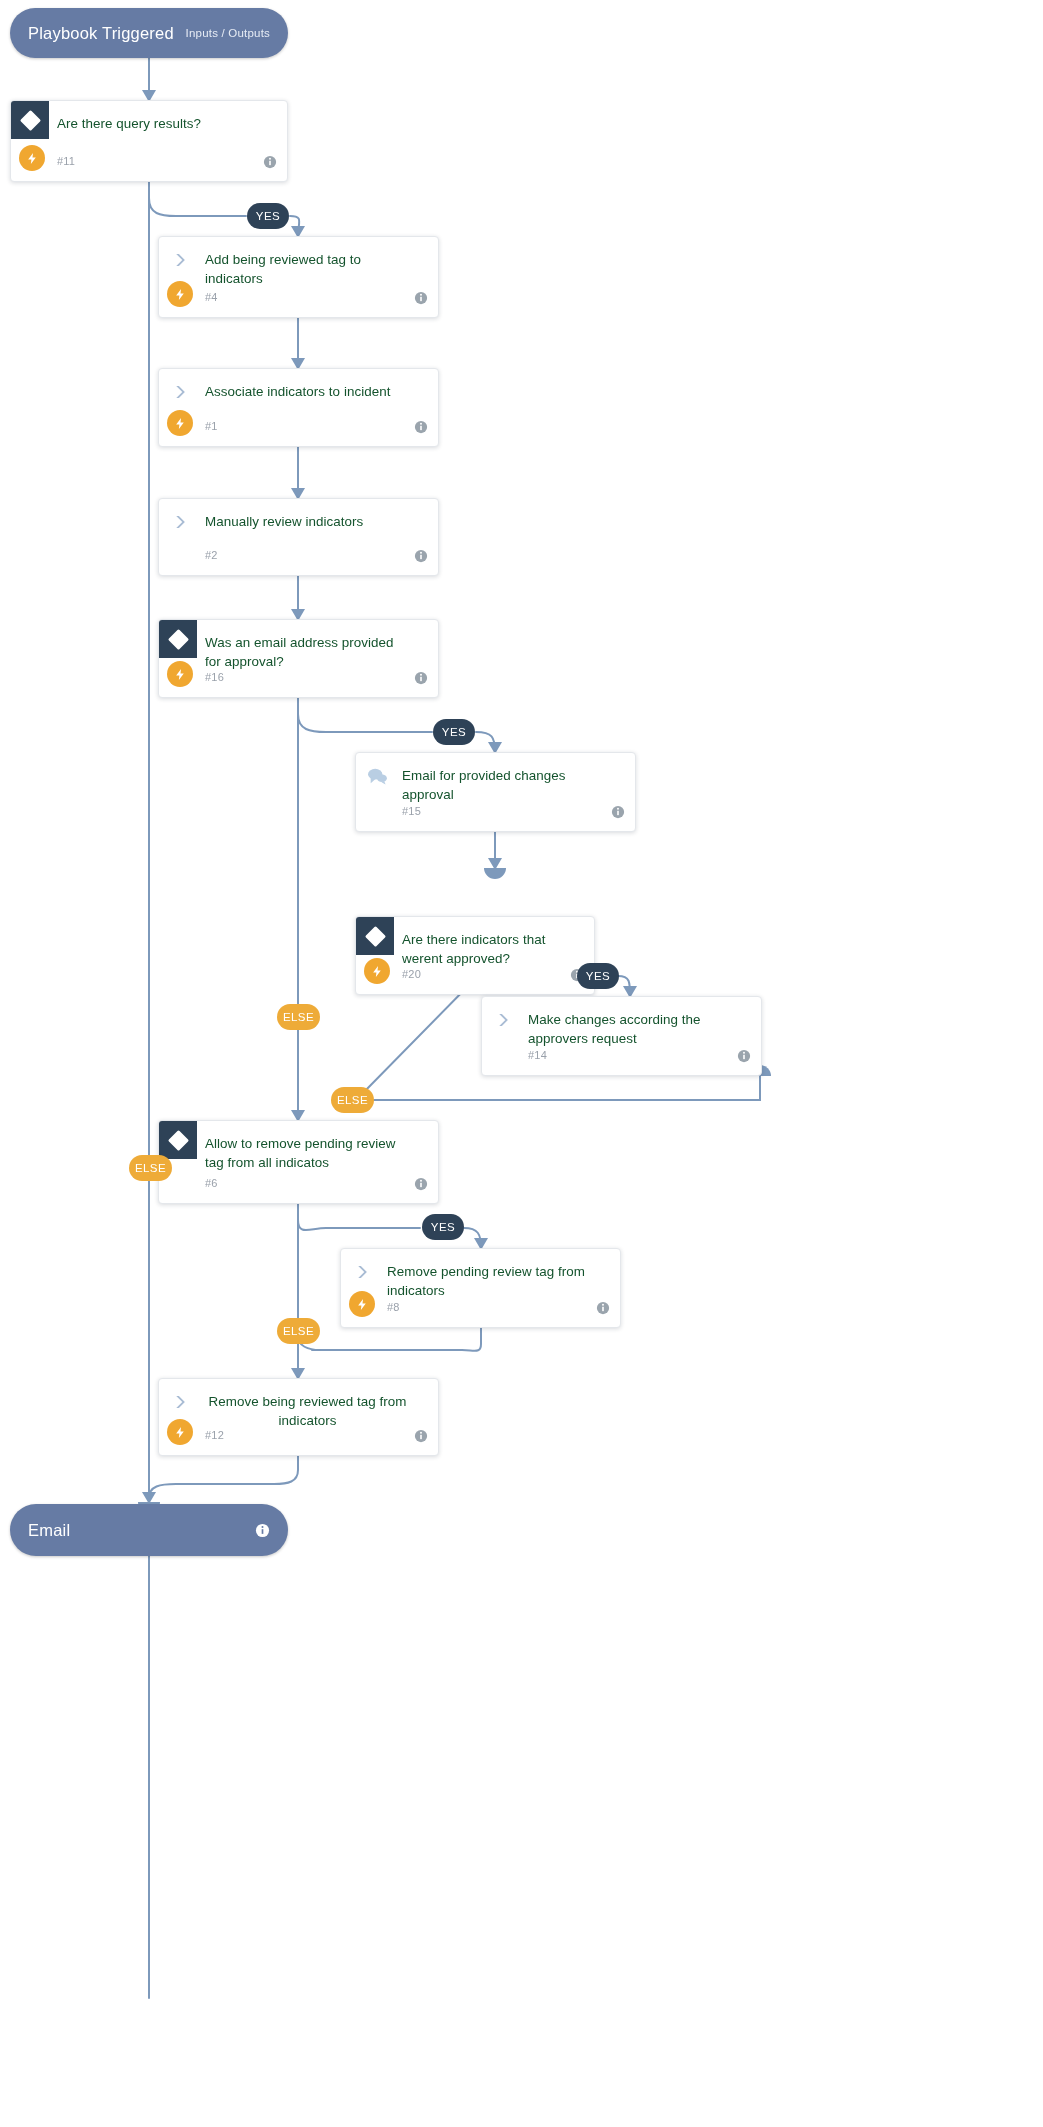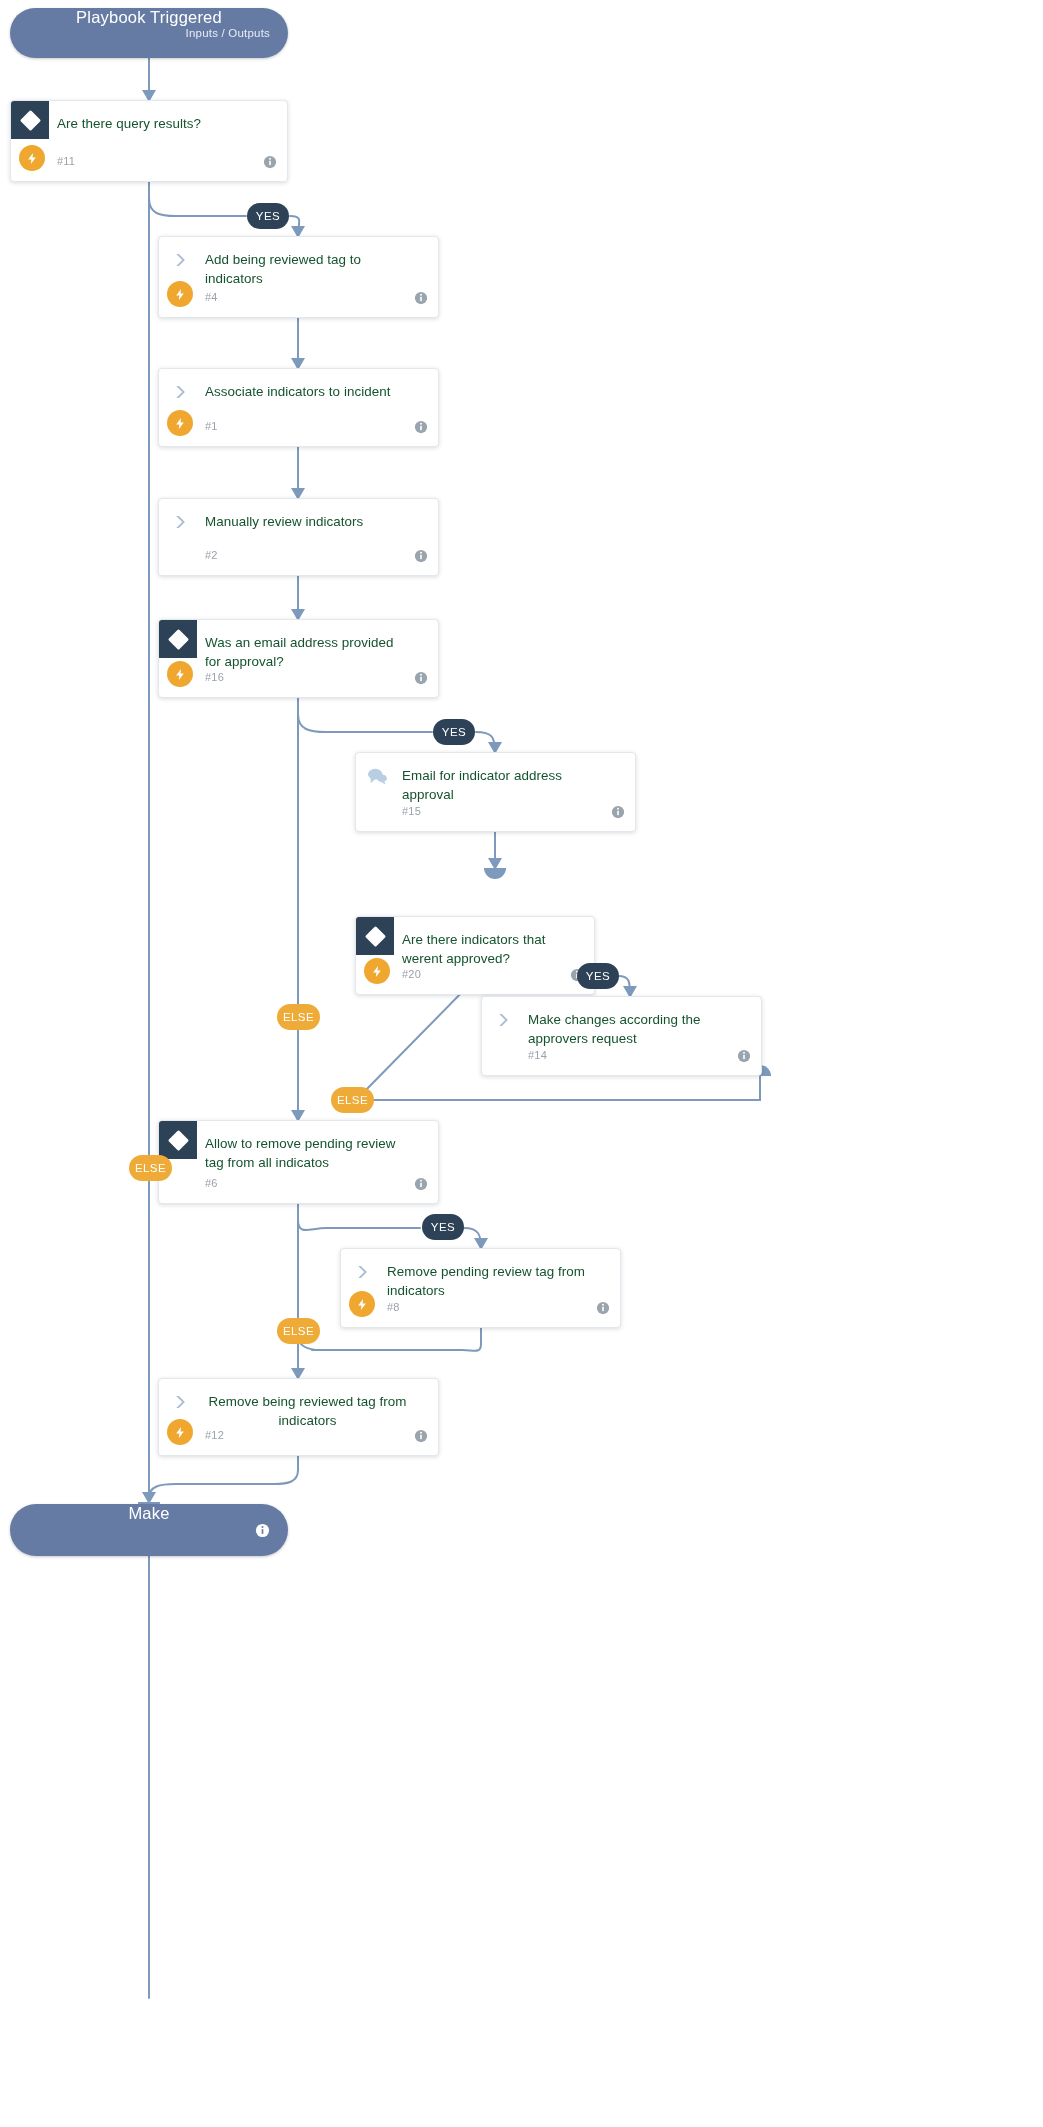--- a/index.html
+++ b/index.html
@@ -28,21 +28,20 @@
     position: absolute;
     background: #667ba4;
     border-radius: 26px;
     color: #ffffff;
     display: flex;
     align-items: center;
     box-shadow: 0 1px 3px rgba(0,0,0,.22);
     box-sizing: border-box;
     padding: 0 18px;
     z-index: 5;
-    flex-direction: column;
   }
   .pill .pill-title {
     font-size: 16.5px;
     letter-spacing: .2px;
     flex: 0 0 auto;
   }
   .pill .pill-sub {
     margin-left: auto;
     font-size: 11.5px;
     color: #e7ecf5;
@@ -386,21 +385,21 @@
   <div class="node" style="left:355px; top:752px; width:281px; height:80px;">
     <div class="node-body">
       <span class="chat">
         <svg width="22" height="18" viewBox="0 0 24 20">
           <ellipse cx="10" cy="8" rx="8" ry="6" fill="#b9cee3"></ellipse>
           <path d="M5 12 L5 18 L10 13.6 Z" fill="#b9cee3"></path>
           <ellipse cx="17.5" cy="12.5" rx="5.5" ry="4.2" fill="#b9cee3"></ellipse>
           <path d="M20 15.5 L21.5 19.5 L17 17 Z" fill="#b9cee3"></path>
         </svg>
       </span>
-      <div class="node-title">Email for indicator address approval</div>
+      <div class="node-title">Email for provided changes approval</div>
       <span class="node-id">#15</span>
       <span class="info">
         <svg width="14" height="14" viewBox="0 0 16 16">
             <circle cx="8" cy="8" r="7" fill="#9aa4ad"></circle>
             <rect x="7.1" y="6.6" width="1.8" height="5" fill="#fff"></rect>
             <circle cx="8" cy="4.3" r="1.1" fill="#fff"></circle>
           </svg>
       </span>
     </div>
   </div>
@@ -515,21 +514,21 @@
         <svg width="14" height="14" viewBox="0 0 16 16">
             <circle cx="8" cy="8" r="7" fill="#9aa4ad"></circle>
             <rect x="7.1" y="6.6" width="1.8" height="5" fill="#fff"></rect>
             <circle cx="8" cy="4.3" r="1.1" fill="#fff"></circle>
           </svg>
       </span>
     </div>
   </div>
 
   <div class="pill" style="left:10px; top:1504px; width:278px; height:52px;">
-    <span class="pill-title">Make</span>
+    <span class="pill-title">Email</span>
     <span class="info-w">
       <svg width="15" height="15" viewBox="0 0 16 16">
           <circle cx="8" cy="8" r="7" fill="#ffffff"></circle>
           <rect x="7.1" y="6.6" width="1.8" height="5" fill="#667ba4"></rect>
           <circle cx="8" cy="4.3" r="1.1" fill="#667ba4"></circle>
         </svg>
     </span>
   </div>
 
 </div>

